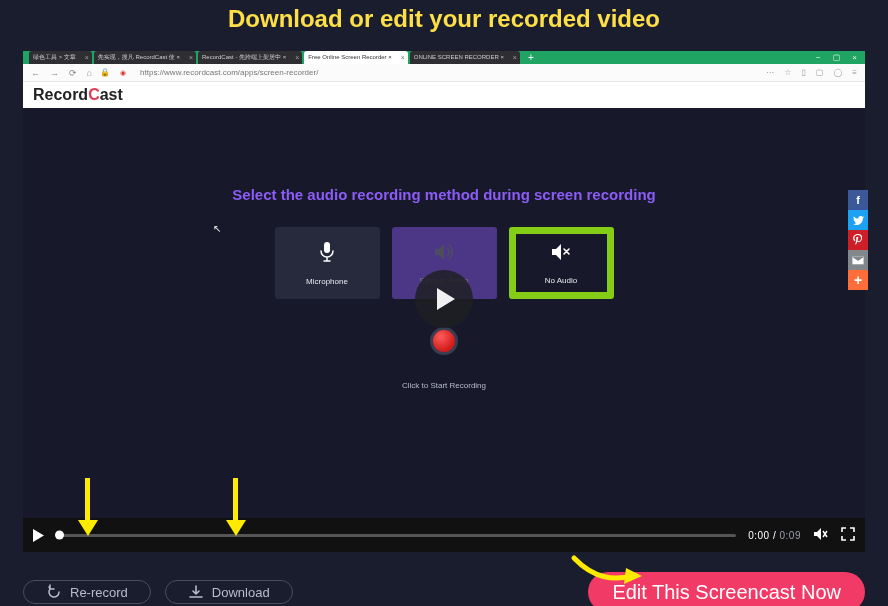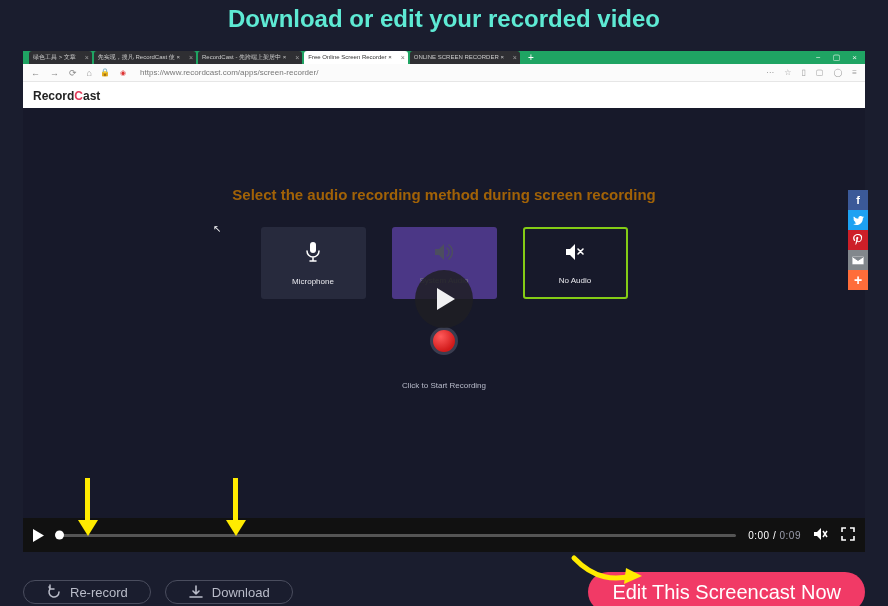--- a/index.html
+++ b/index.html
@@ -5,21 +5,21 @@
   * { box-sizing: border-box; margin: 0; padding: 0; }
   body {
     background: #1a1d2e;
     font-family: -apple-system, BlinkMacSystemFont, "Segoe UI", Arial, sans-serif;
     width: 888px;
     height: 606px;
     overflow: hidden;
     position: relative;
   }
   .page-title {
-    color: #5eead4;
+    color: #fde047;
     font-size: 24px;
     font-weight: 700;
     text-align: center;
     padding: 5px 0 18px 0;
   }
   .video-frame {
     width: 842px;
     margin: 0 auto;
     background: #000;
     position: relative;
@@ -65,37 +65,37 @@
     font-size: 8px; color: #555;
   }
   .url-nav-icons { display: flex; gap: 10px; color: #888; font-size: 9px; }
   .url-lock { color: #1a8f3c; font-size: 8px; margin-right: 2px; }
   .url-box {
     flex: 0 0 auto; color: #777; font-size: 8px; margin-left: 4px;
   }
   .url-right { margin-left: auto; display: flex; gap: 10px; color: #999; font-size: 8px; }
   
   .brand-row { background: #fff; padding: 4px 10px; }
-  .brand { font-size: 12px; font-weight: 700; color: #222; }
+  .brand { font-size: 16px; font-weight: 700; color: #222; }
   .brand .red { color: #e23b5a; }
   
   .dark-area { background: #17192a; position: relative; height: 410px; }
   .audio-title {
-    color: #a16207; font-size: 15px; font-weight: 600; text-align: center;
+    color: #8b5cf6; font-size: 15px; font-weight: 600; text-align: center;
     padding-top: 78px;
   }
   .audio-options {
-    display: flex; justify-content: center; gap: 26px; margin-top: 24px;
+    display: flex; justify-content: center; gap: 12px; margin-top: 24px;
   }
   .audio-card {
     width: 105px; height: 72px; background: #272a3d; border-radius: 3px;
     display: flex; flex-direction: column; align-items: center; justify-content: center;
     gap: 10px;
   }
-  .audio-card.selected { border: 2px solid #84cc16; background: transparent; text-align: center; }
+  .audio-card.selected { border: 7px solid #84cc16; background: transparent; text-align: center; }
   .audio-card.faded { opacity: .45; background: #8b5cf6; }
   .audio-card .lbl { color: #e9e9ee; font-size: 8px; }
   .card-icon { color: #fff; }
   .start-row { text-align: center; margin-top: 28px; }
   .record-dot {
     width: 28px; height: 28px; border-radius: 50%;
     background: radial-gradient(circle at 35% 30%, #ff5a5a, #d11a1a 70%);
     border: 3px solid #3a3d50; display: inline-block;
   }
   .start-lbl { color: #b8bbca; font-size: 8px; margin-top: 22px; }

